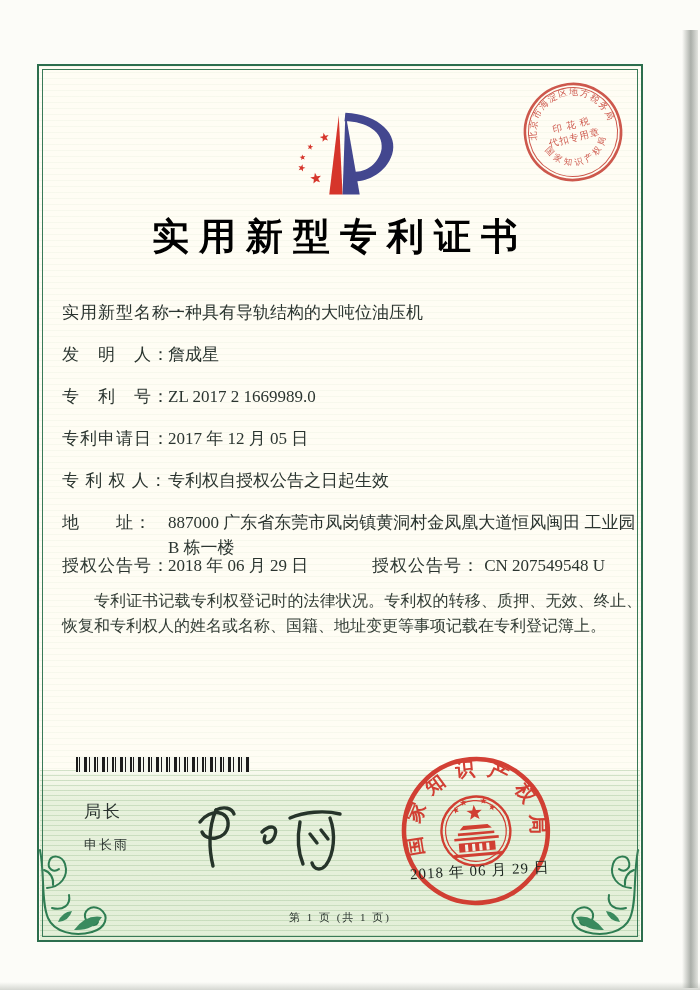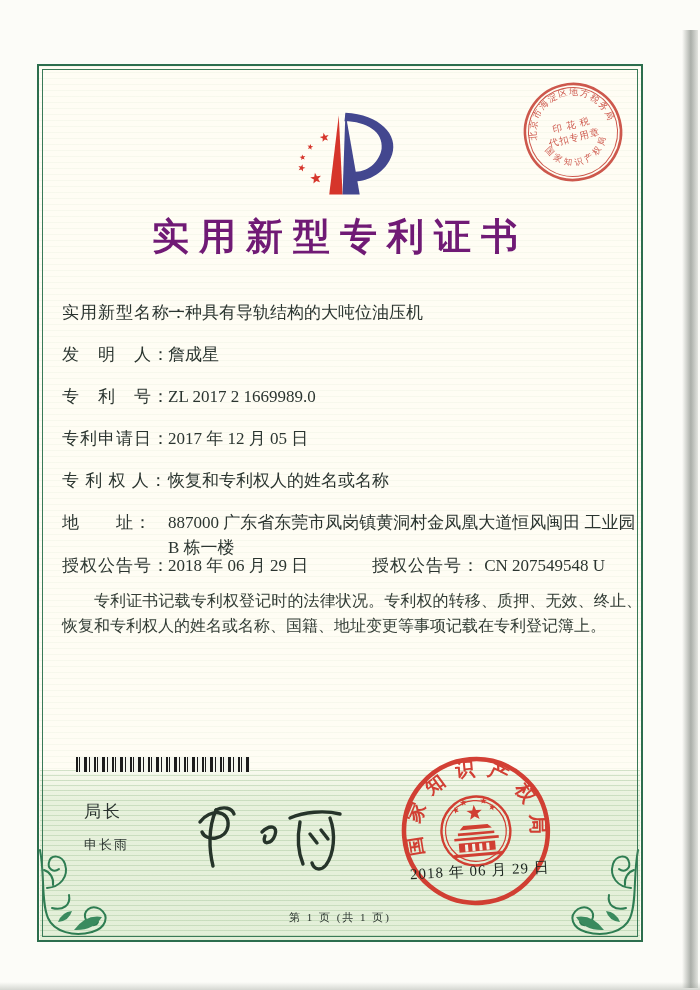--- a/index.html
+++ b/index.html
@@ -47,21 +47,21 @@
     position:absolute; left:64px; top:100px; font-size:16px;
     letter-spacing:3px; color:#33413a; z-index:2;
   }
   .logo { position:absolute; left:282px; top:106px; width:144px; height:100px; z-index:2; }
   .tax-stamp {
     position:absolute; left:521px; top:80px; width:104px; height:104px;
     transform:rotate(-14deg); z-index:3; opacity:0.9;
   }
   .title {
     position:absolute; left:37px; top:212px; width:606px;
-    text-align:center; font-size:37px; font-weight:600; color:#701a75;
+    text-align:center; font-size:37px; font-weight:600; color:#000000;
     letter-spacing:10px; z-index:2;
   }
   .fields { position:absolute; left:62px; top:0; width:580px; z-index:2; font-size:17px; color:#2b3530; }
   .frow { position:absolute; left:0; width:578px; line-height:25px; }
   .frow .lab { position:absolute; left:0; letter-spacing:1px; }
   .frow .val { position:absolute; left:106px; width:470px; }
   .frow-name   { top:300px; } .frow-inventor { top:342px; }
   .frow-patno  { top:384px; } .frow-filing   { top:426px; }
   .frow-owner  { top:468px; } .frow-addr     { top:510px; }
   .frow-grant  { top:553px; }
@@ -152,21 +152,21 @@
     <div class="frow frow-patno">
       <span class="lab">专　利　号：</span>
       <span class="val">ZL 2017 2 1669989.0</span>
     </div>
     <div class="frow frow-filing">
       <span class="lab">专利申请日：</span>
       <span class="val">2017 年 12 月 05 日</span>
     </div>
     <div class="frow frow-owner">
       <span class="lab">专 利 权 人：</span>
-      <span class="val">恢复和专利权人的姓名或名称</span>
+      <span class="val">专利权自授权公告之日起生效</span>
     </div>
     <div class="frow frow-addr">
       <span class="lab">地　　址：</span>
       <span class="val">887000 广东省东莞市凤岗镇黄洞村金凤凰大道恒风闽田 工业园 B 栋一楼</span>
     </div>
     <div class="frow frow-grant">
       <span class="lab">授权公告号：</span>
       <span class="val">2018 年 06 月 29 日</span>
       <span class="grp2">
         <span class="lab2">授权公告号：</span>

